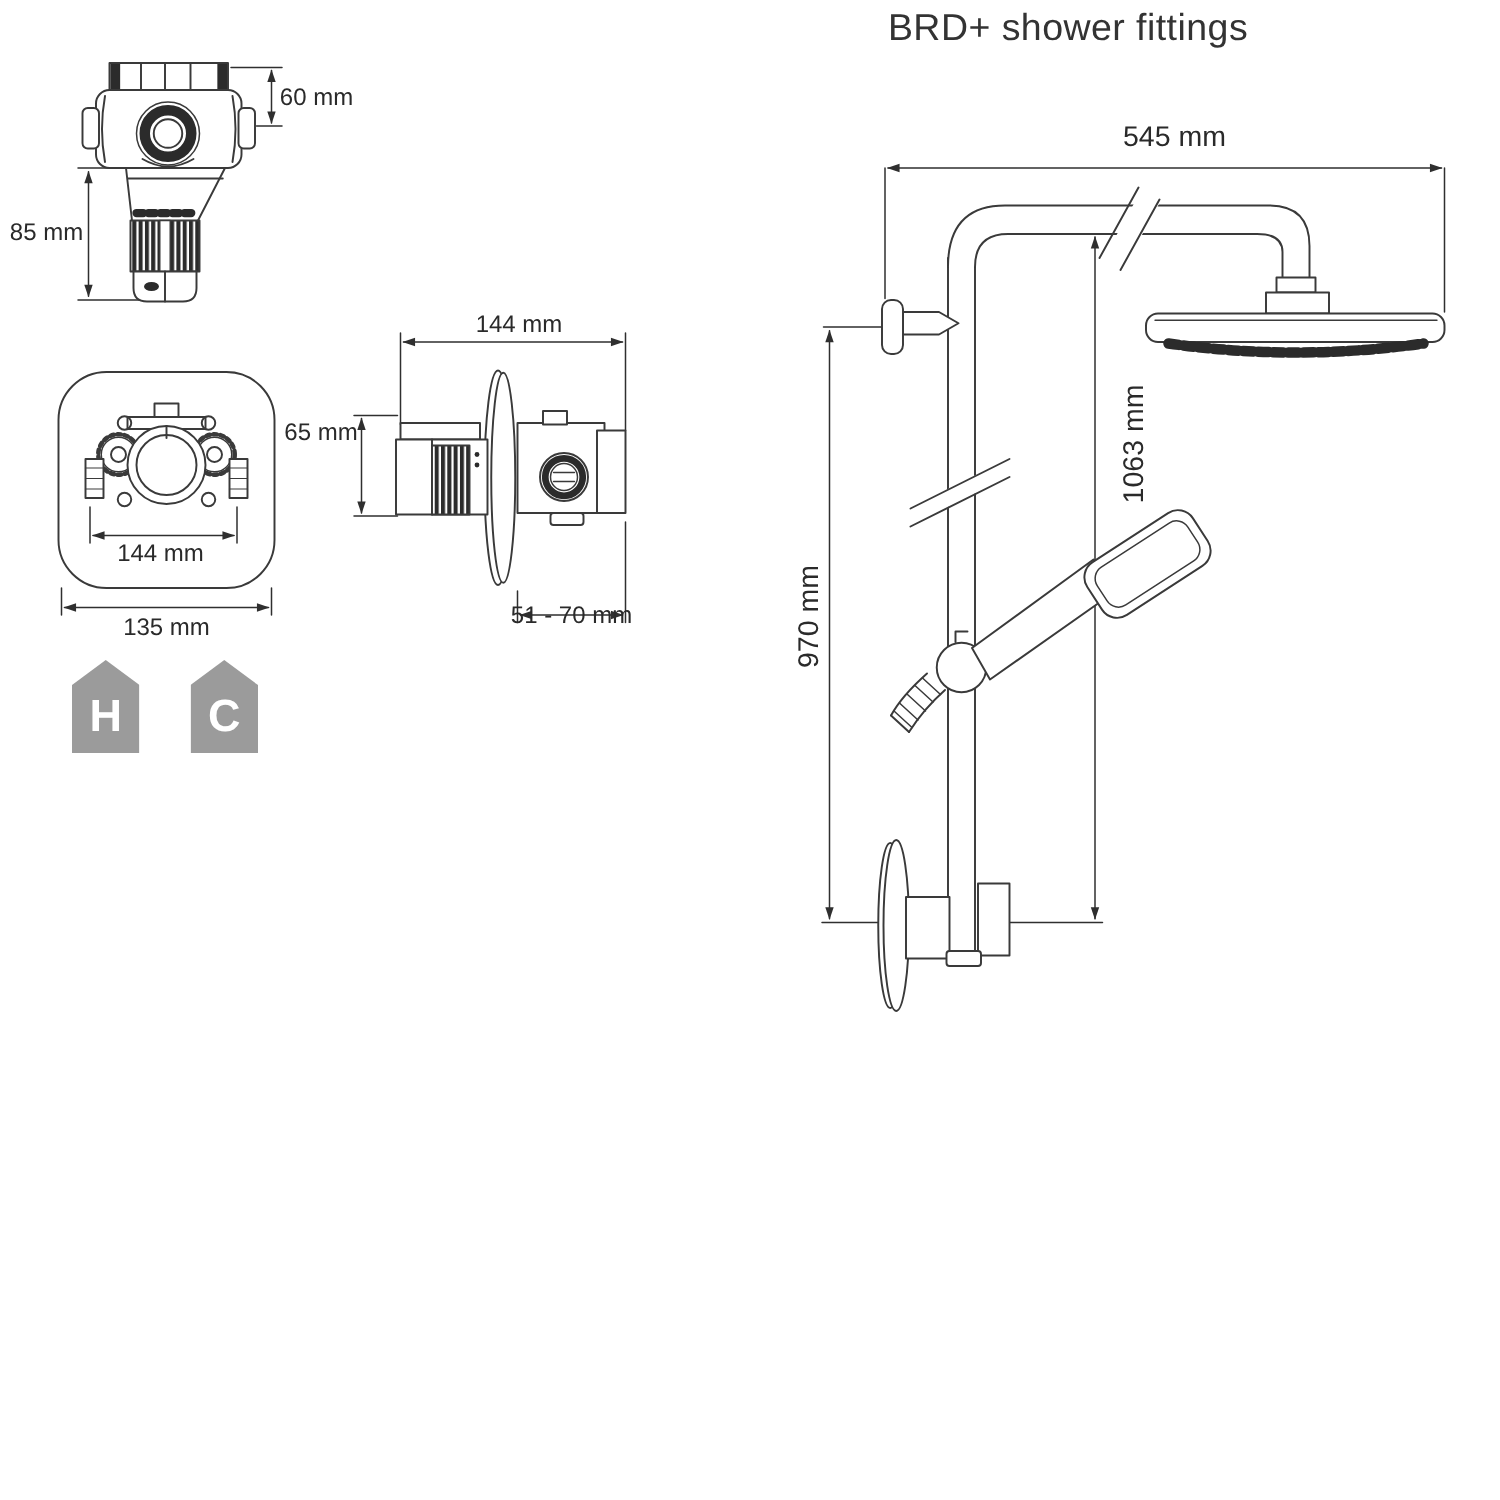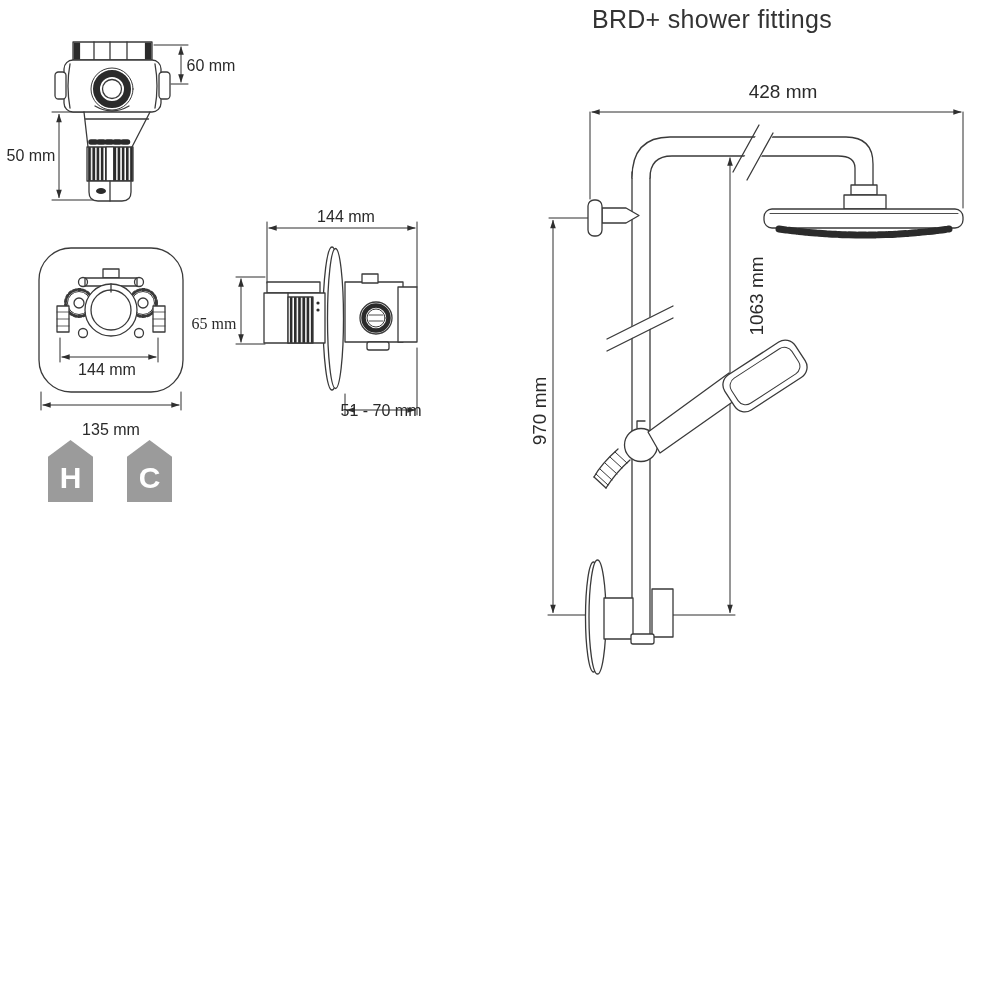--- a/index.html
+++ b/index.html
@@ -202,30 +202,30 @@
     <ellipse cx="597.5" cy="617" rx="8.5" ry="57" fill="#fff"></ellipse>
     <rect x="604" y="598" width="29" height="41" fill="#fff"></rect>
     <rect x="652" y="589" width="21" height="48" fill="#fff"></rect>
     <rect x="631" y="634" width="23" height="10" rx="2" fill="#fff"></rect>
   </g>
 </svg>
 
 <div class="title" style="left:712px;top:19px;">BRD+ shower fittings</div>
 
 <div class="label" style="left:211px;top:66px;">60 mm</div>
-<div class="label" style="left:31px;top:156px;">50 mm</div>
+<div class="label" style="left:31px;top:156px;">85 mm</div>
 
 <div class="label" style="left:107px;top:370px;">144 mm</div>
-<div class="label" style="left:111px;top:430px;text-align:right;">135 mm</div>
+<div class="label" style="left:111px;top:419px;text-align:right;">135 mm</div>
 
 <div class="label" style="left:346px;top:217px;">144 mm</div>
-<div class="label" style="left:214px;top:324px;font-family:Liberation Serif, serif;">65 mm</div>
+<div class="label" style="left:214px;top:289px;">65 mm</div>
 <div class="label" style="left:381px;top:411px;">51 - 70 mm</div>
 
-<div class="label lg" style="left:783px;top:92px;">428 mm</div>
+<div class="label lg" style="left:783px;top:92px;">545 mm</div>
 <div class="label lg rot" style="left:757px;top:296px;">1063 mm</div>
 <div class="label lg rot" style="left:540px;top:411px;">970 mm</div>
 
 <div class="hc-icon" style="left:48px;top:440px;">
   <span>H</span>
 </div>
 <div class="hc-icon" style="left:127px;top:440px;">
   <span>C</span>
 </div>
 

